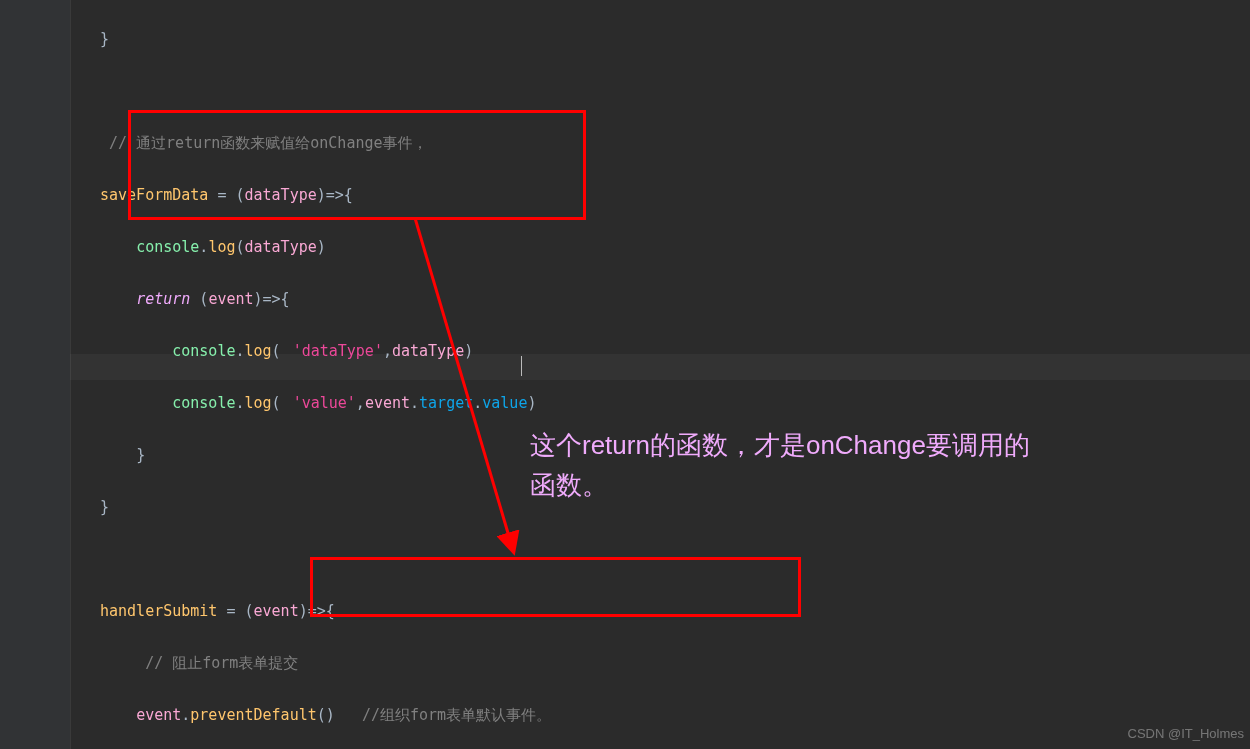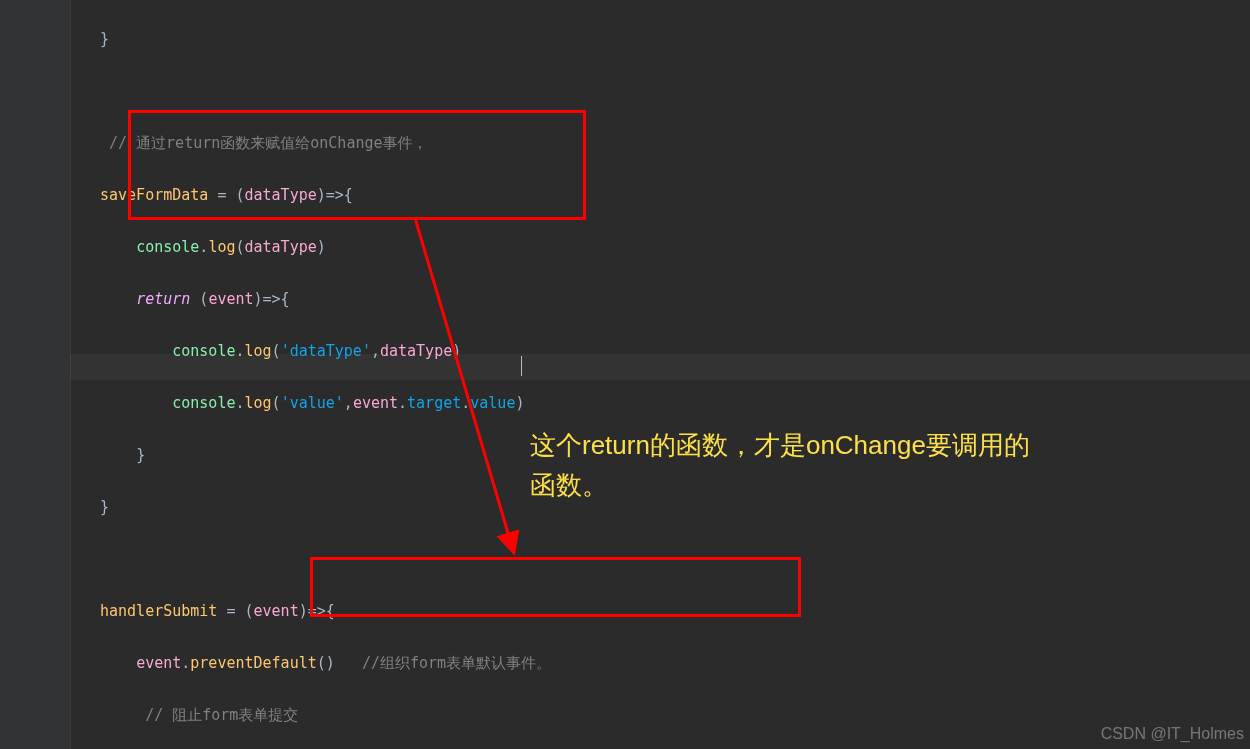--- a/index.html
+++ b/index.html
@@ -32,21 +32,21 @@
     left: 100px;
     top: 0;
     width: 1140px;
     white-space: pre;
   }
   .line {
     height: 26px;
   }
   .c-comment { color: #808080; margin-left: 9px; }
   .c-keyword-i { color: #f0abfc; font-style: italic; }
-  .c-string { color: #0ea5e9; }
+  .c-string { color: #ec4899; margin-left: 12px; }
   .c-ident { color: #ffc66d; }
   .c-op { color: #a9b7c6; }
   .c-console { color: #86efac; }
   .c-method { color: #ffc66d; }
   .c-prop { color: #0ea5e9; }
   .c-brace { color: #a9b7c6; }
   .c-plain { color: #f9a8d4; }
 
   .hl-line {
     position: absolute;
@@ -80,21 +80,21 @@
     left: 310px;
     top: 557px;
     width: 485px;
     height: 54px;
   }
 
   .annotation {
     position: absolute;
     left: 530px;
     top: 425px;
-    color: #fde047;
+    color: #f0abfc;
     font-family: "Microsoft YaHei", "PingFang SC", sans-serif;
     font-size: 26px;
     line-height: 40px;
     font-weight: 500;
     white-space: pre;
   }
 
   svg.arrow {
     position: absolute;
     left: 0;
@@ -102,21 +102,21 @@
     width: 1250px;
     height: 749px;
     pointer-events: none;
   }
 
   .watermark {
     position: absolute;
     right: 6px;
     bottom: 2px;
     font-family: Arial, sans-serif;
-    font-size: 16px;
+    font-size: 13px;
     color: rgba(255,255,255,0.35);
   }
 </style>
 </head>
 <body>
 
 <div class="viewport">
   <div class="gutter"></div>
   <div class="hl-line"></div>
 
@@ -126,22 +126,22 @@
 <div class="line"><span class="c-comment">// 通过return函数来赋值给onChange事件，</span></div>
 <div class="line"><span class="c-ident">saveFormData</span><span class="c-op"> = (</span><span class="c-plain">dataType</span><span class="c-op">)=&gt;{</span></div>
 <div class="line">    <span class="c-console">console</span><span class="c-op">.</span><span class="c-method">log</span><span class="c-op">(</span><span class="c-plain">dataType</span><span class="c-op">)</span></div>
 <div class="line">    <span class="c-keyword-i">return</span><span class="c-op"> (</span><span class="c-plain">event</span><span class="c-op">)=&gt;{</span></div>
 <div class="line">        <span class="c-console">console</span><span class="c-op">.</span><span class="c-method">log</span><span class="c-op">(</span><span class="c-string">'dataType'</span><span class="c-op">,</span><span class="c-plain">dataType</span><span class="c-op">)</span></div>
 <div class="line">        <span class="c-console">console</span><span class="c-op">.</span><span class="c-method">log</span><span class="c-op">(</span><span class="c-string">'value'</span><span class="c-op">,</span><span class="c-plain">event</span><span class="c-op">.</span><span class="c-prop">target</span><span class="c-op">.</span><span class="c-prop">value</span><span class="c-op">)</span></div>
 <div class="line">    <span class="c-brace">}</span></div>
 <div class="line"><span class="c-brace">}</span></div>
 <div class="line"></div>
 <div class="line"><span class="c-ident">handlerSubmit</span><span class="c-op"> = (</span><span class="c-plain">event</span><span class="c-op">)=&gt;{</span></div>
+<div class="line">    <span class="c-comment">// 阻止form表单提交</span></div>
 <div class="line">    <span class="c-plain">event</span><span class="c-op">.</span><span class="c-method">preventDefault</span><span class="c-op">()  </span><span class="c-comment">//组织form表单默认事件。</span></div>
-<div class="line">    <span class="c-comment">// 阻止form表单提交</span></div>
 
 
 
 
 
 
 
 
 
 

